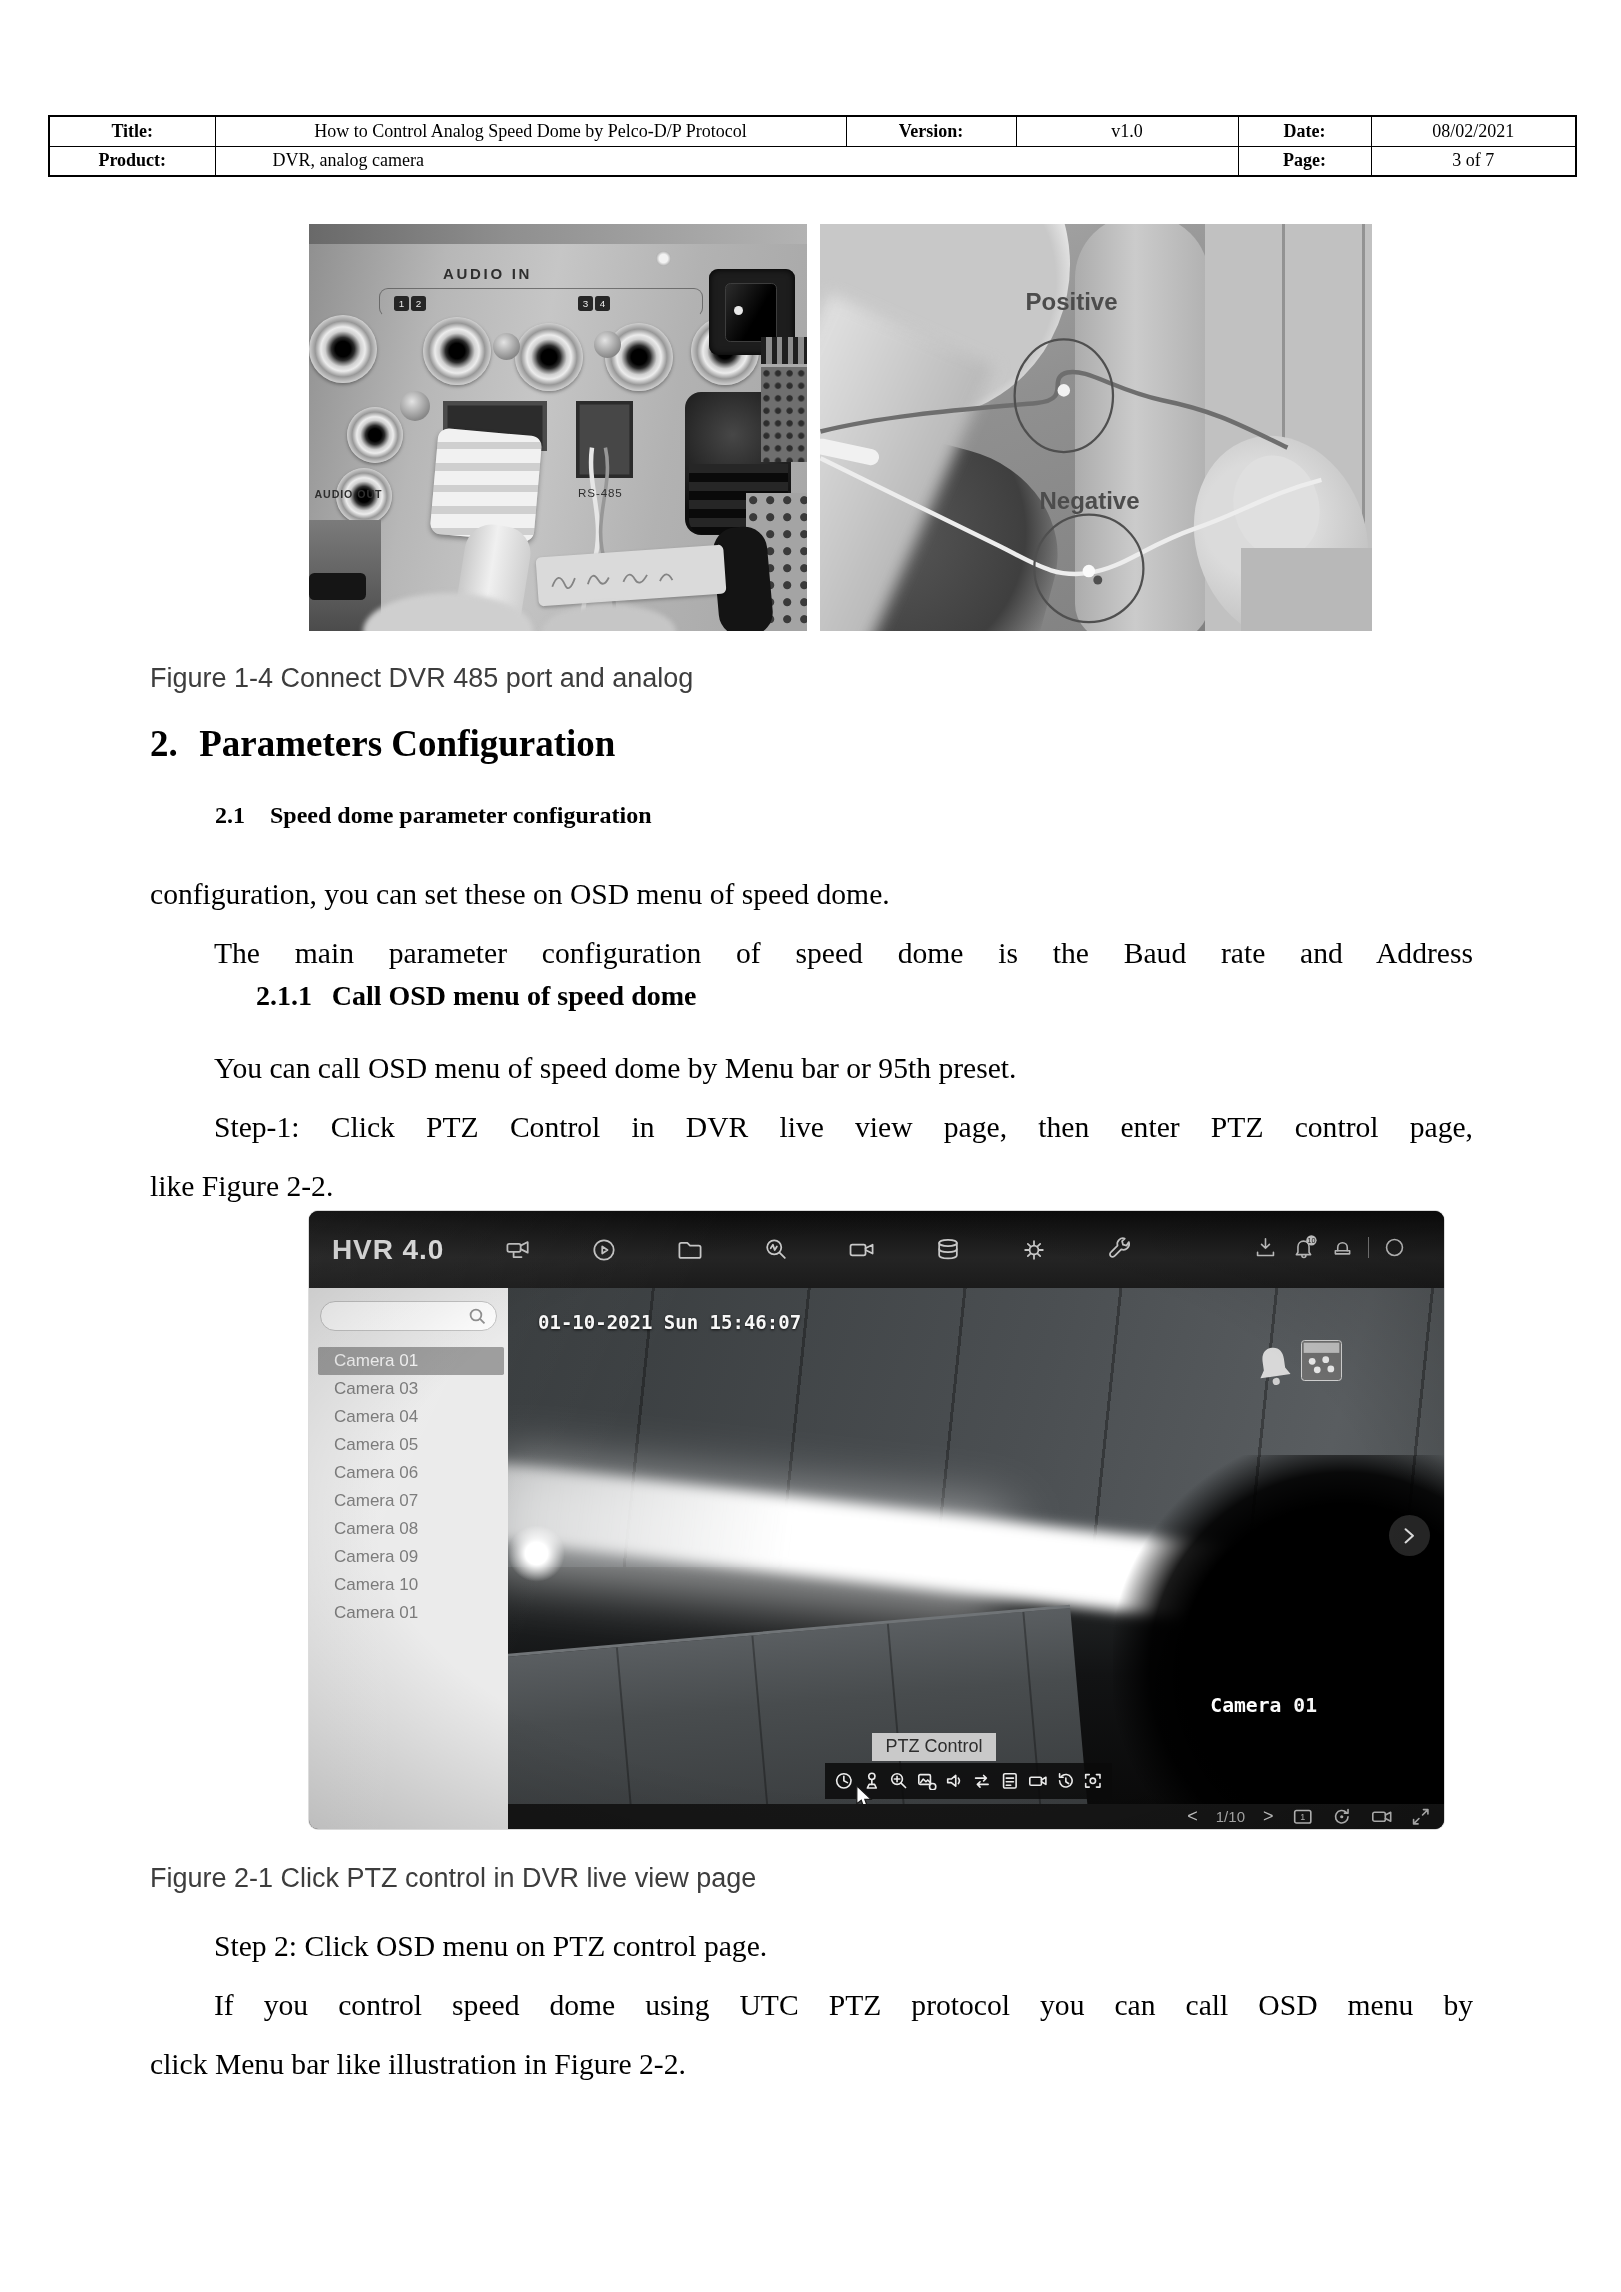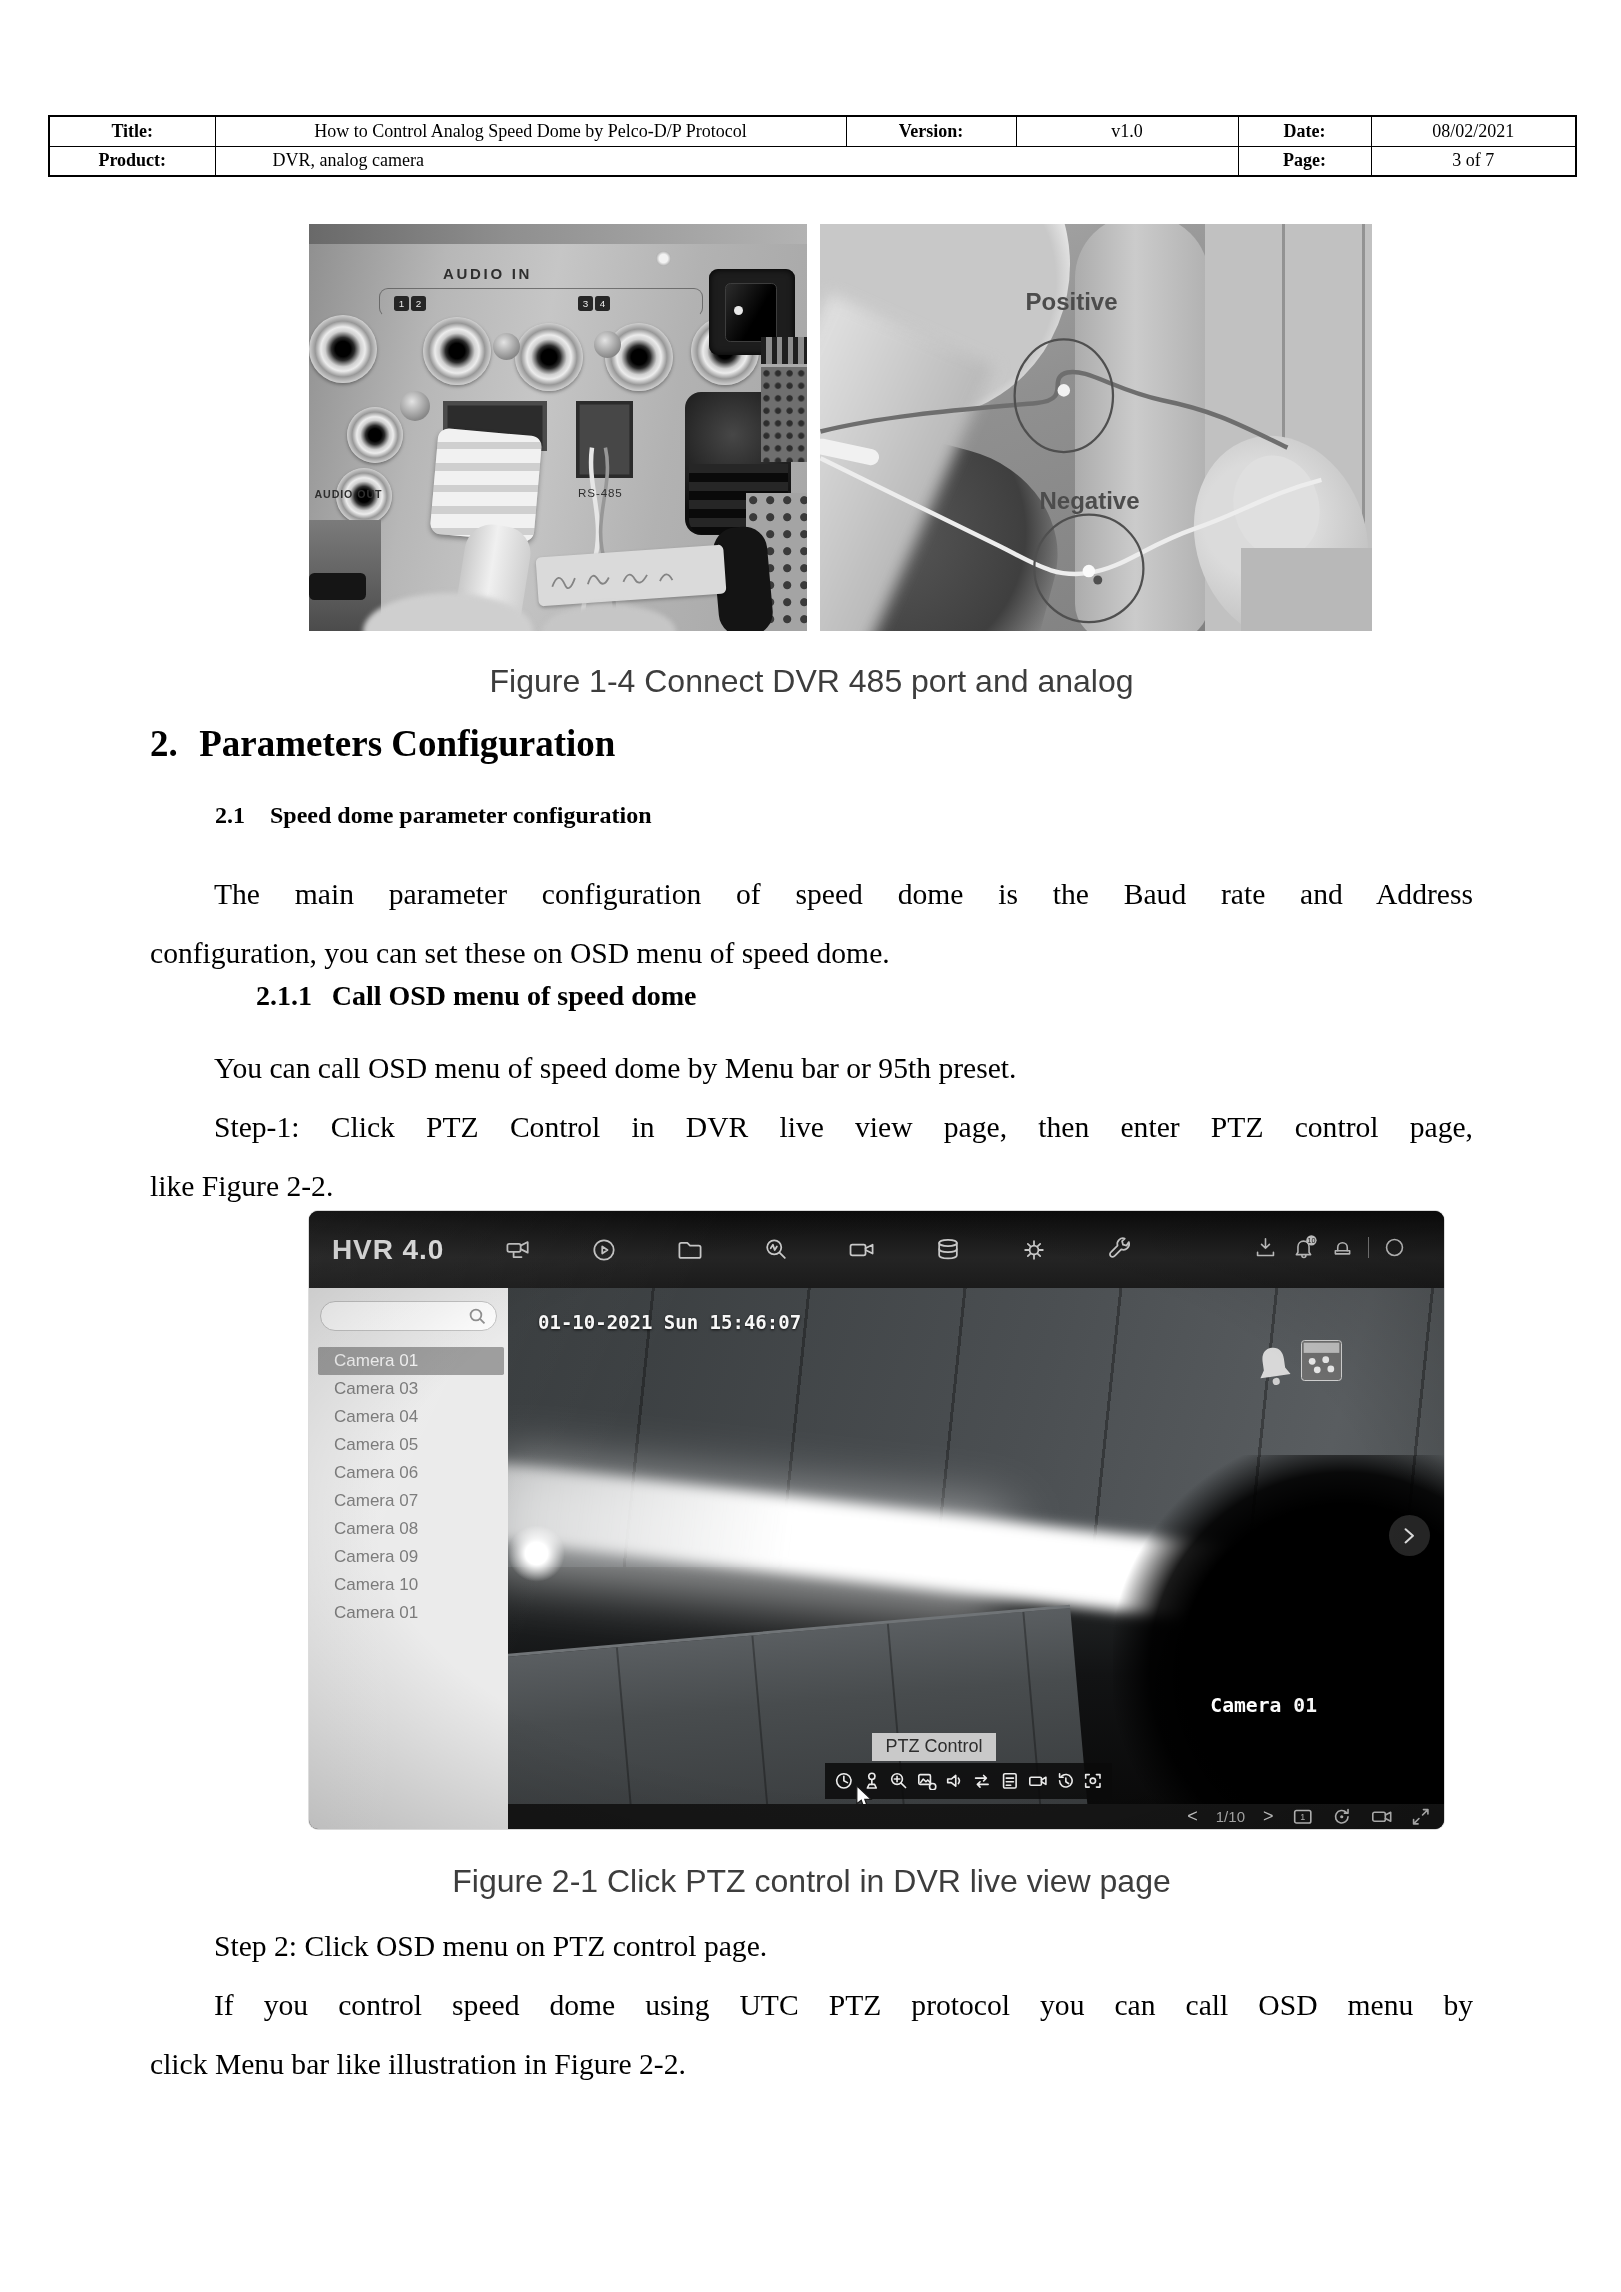--- a/index.html
+++ b/index.html
@@ -71,21 +71,21 @@
   .p2-thumb { left:376px; top:210px; width:170px; height:210px; border-radius:50%; transform:rotate(-18deg);
               background:radial-gradient(circle at 42% 38%,#dbdbdb 0 35%,#c3c3c3 70%,#a2a2a2); }
   .p2-nail { left:414px; top:231px; width:85px; height:103px; border-radius:50%; transform:rotate(-15deg); background:#dfdfdf; }
   .p2-palm { left:421px; top:324px; width:131px; height:85px; background:#b8b8b8; }
   .p2-wires { left:0; top:0; width:552px; height:407px; }
   .p2-label { font-family:"Liberation Sans",sans-serif; font-weight:bold; font-size:24px; color:#4c4c4c; }
   .p2-pos { left:206px; top:64px; }
   .p2-neg { left:220px; top:263px; }
 
   
-  .cap { position:absolute; left:150px; width:1323px; text-align:center; font-family:"Liberation Sans",sans-serif; font-size:32px; color:#3d3d3d; }
+  .cap { position:absolute; left:150px; width:1323px; font-family:"Liberation Sans",sans-serif; font-size:27px; color:#3d3d3d; }
   .cap1 { top:663px; } .cap2 { top:1863px; }
   .hx { position:absolute; font-weight:bold; white-space:nowrap; }
   .h2 { left:150px; top:722px; font-size:37px; }
   .h2 .num { margin-right:21.5px; }
   .h3 { left:215px; top:802px; font-size:24px; }
   .h3 .num { margin-right:25px; }
   .h4 { left:256px; top:980px; font-size:28px; }
   .h4 .num { margin-right:19.7px; }
   .para { position:absolute; left:150px; width:1323px; font-size:29.6px; line-height:59px; }
   .p1 { top:865px; } .p2t { top:1039px; } .p3 { top:1098px; } .p4 { top:1917px; } .p5 { top:1976px; }
@@ -256,22 +256,22 @@
       <div class="abs p2-label p2-neg">Negative</div>
     </div>
   </div>
 
   <div class="cap cap1">Figure 1-4 Connect DVR 485 port and analog</div>
 
   <div class="hx h2"><span class="num">2.</span><span>Parameters Configuration</span></div>
   <div class="hx h3"><span class="num">2.1</span><span>Speed dome parameter configuration</span></div>
 
   <div class="para p1">
+    <div class="l">configuration, you can set these on OSD menu of speed dome.</div>
     <div class="l j ind">The main parameter configuration of speed dome is the Baud rate and Address</div>
-    <div class="l">configuration, you can set these on OSD menu of speed dome.</div>
   </div>
 
   <div class="hx h4"><span class="num">2.1.1</span><span>Call OSD menu of speed dome</span></div>
 
   <div class="para p2t">
     <div class="l ind">You can call OSD menu of speed dome by Menu bar or 95th preset.</div>
   </div>
 
   <div class="para p3">
     <div class="l j ind">Step-1: Click PTZ Control in DVR live view page, then enter PTZ control page,</div>

